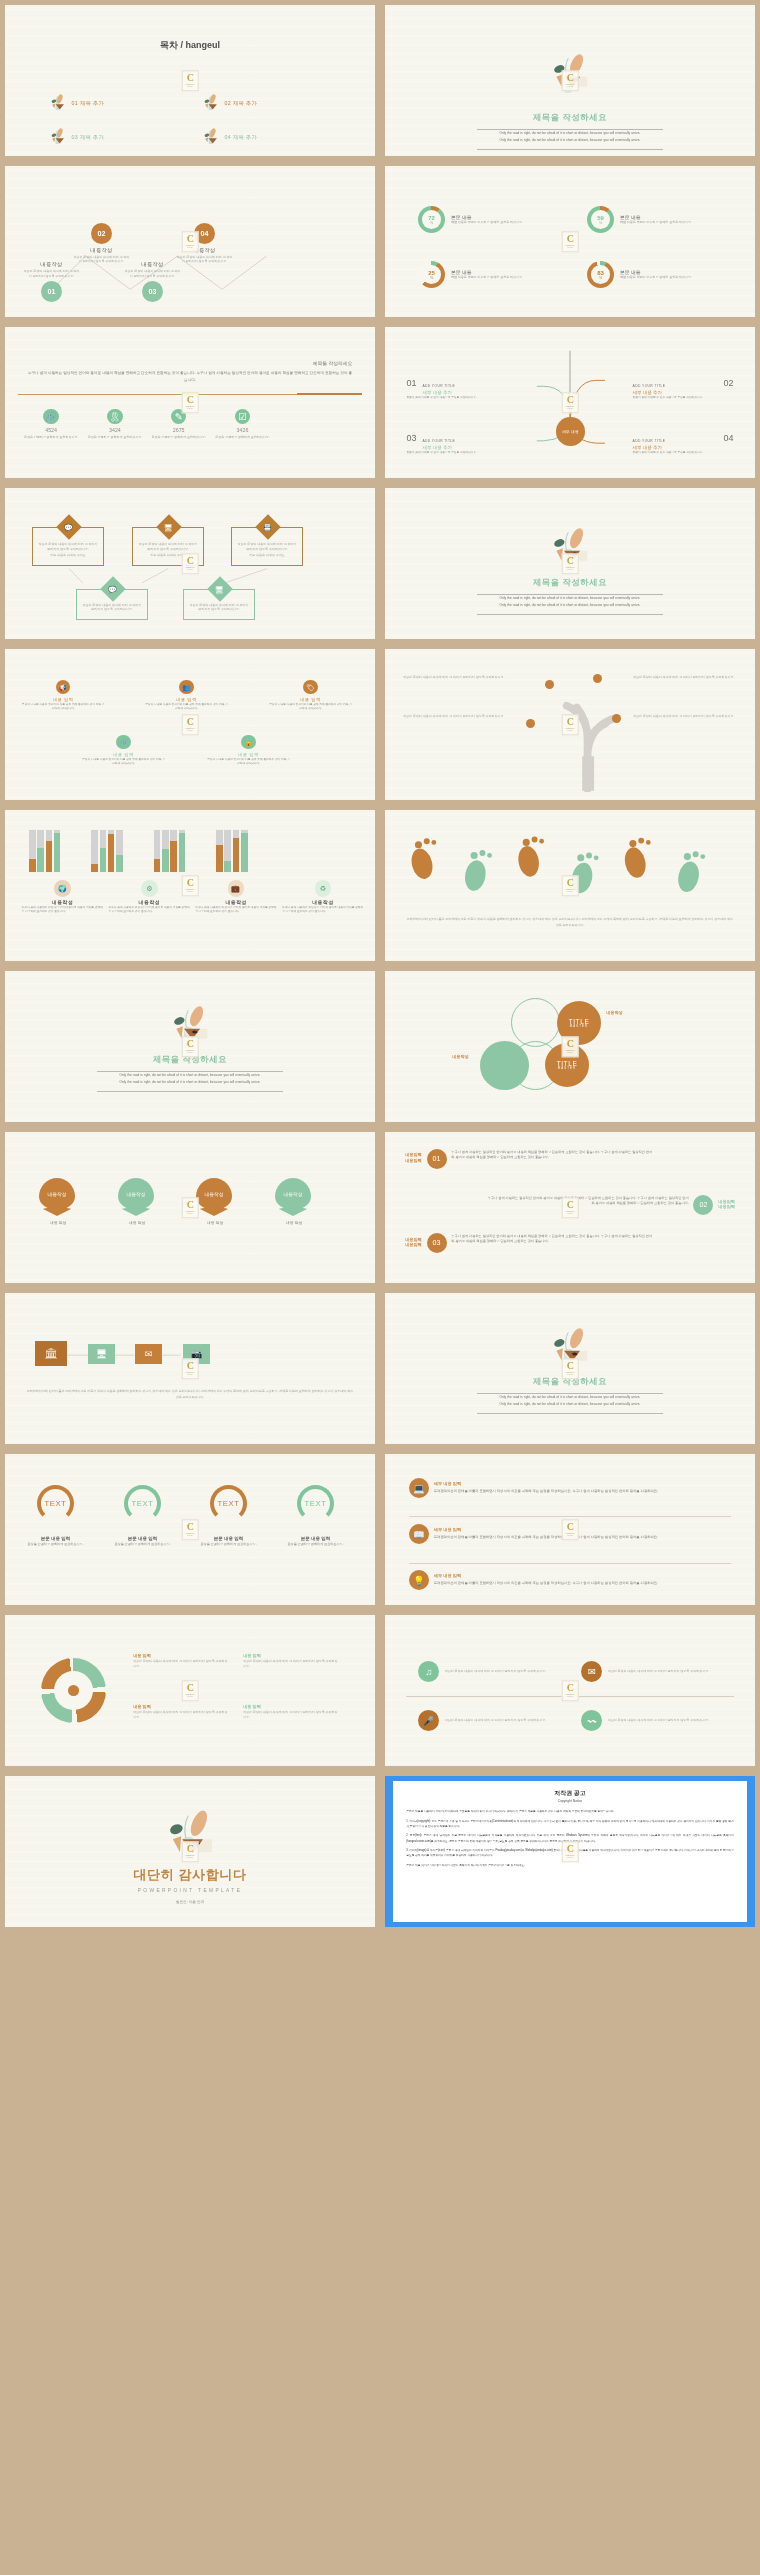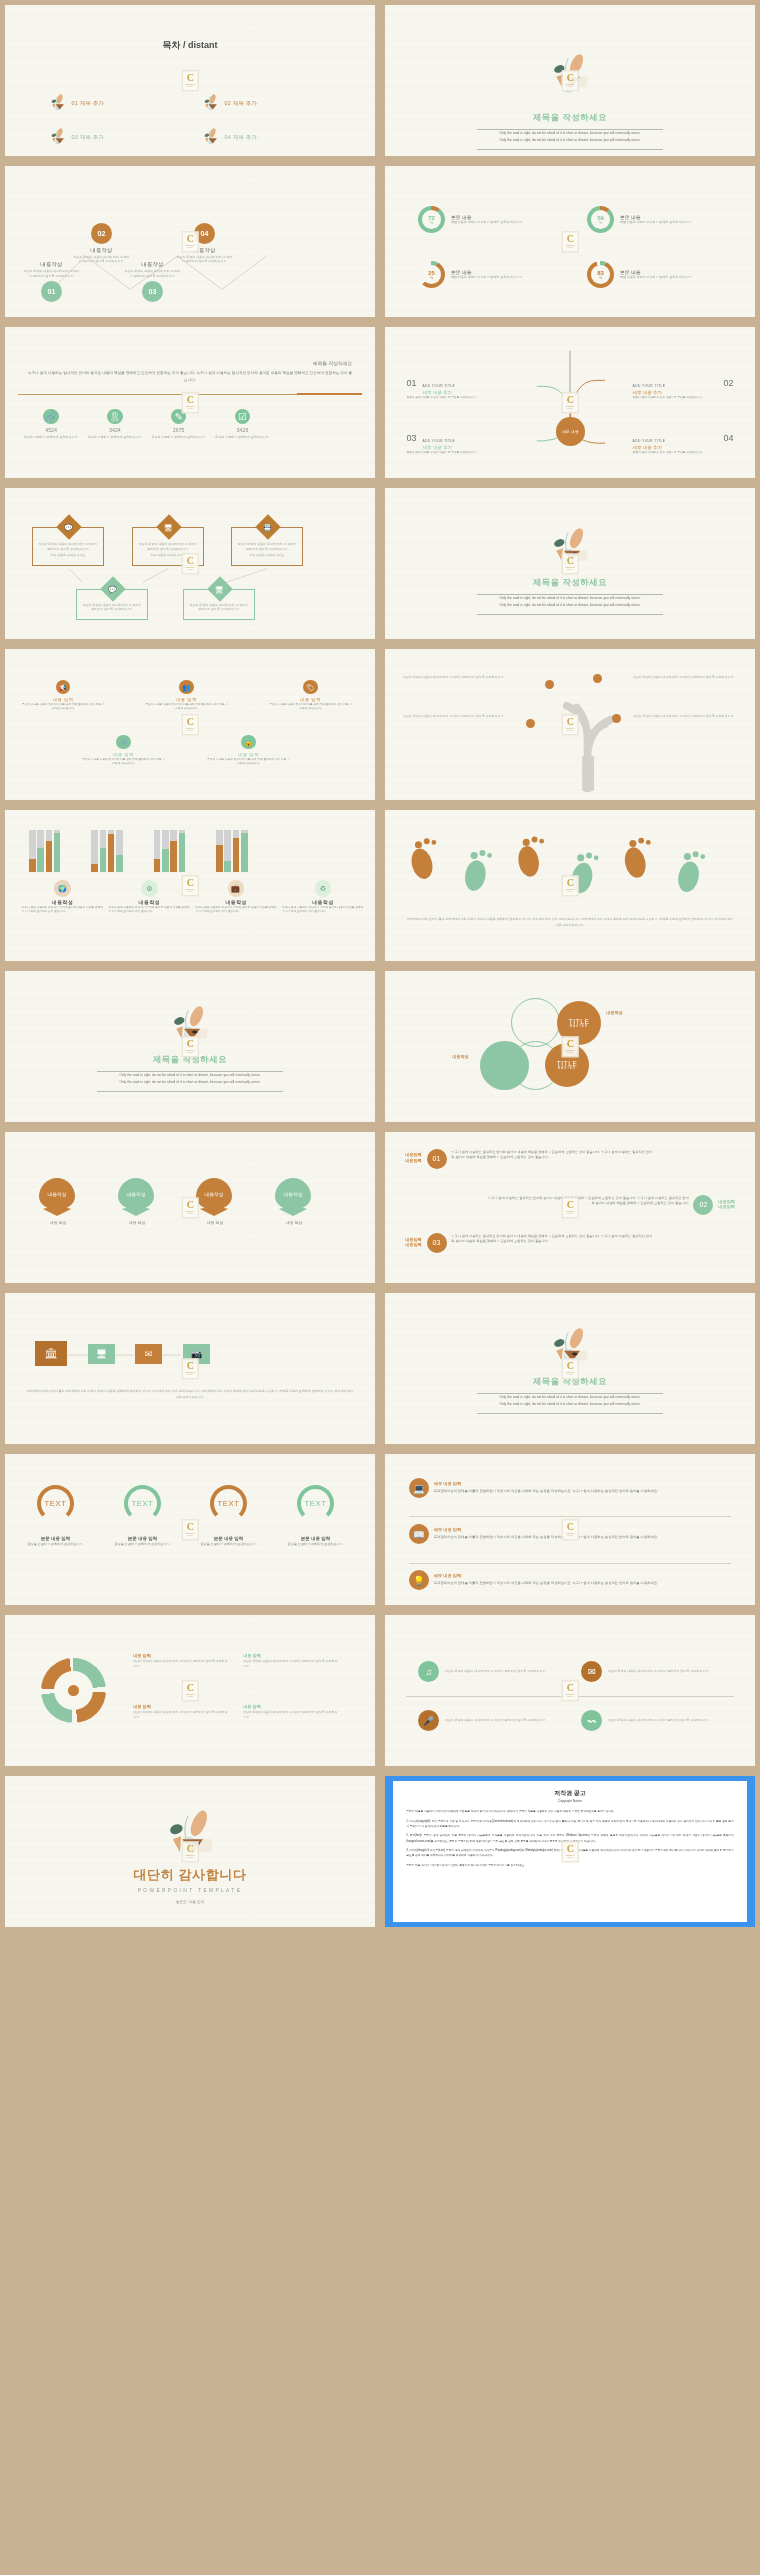--- a/index.html
+++ b/index.html
@@ -144,21 +144,21 @@
   .cr-p{font-size:2.7px;color:#333;line-height:1.95;margin-bottom:4.2px;text-align:justify;}
 </style>
 </head>
 <body>
 
 <div class="grid">
 
 <div class="slide">
       <div class="paper"></div>
       <div class="inner">
-  <div class="toc-title">목차 / distant</div>
+  <div class="toc-title">목차 / hangeul</div>
   <div class="toc-row" style="left:43px;top:88px;">
     <span>
             <svg class="fl-svg" width="20" height="20" viewBox="0 0 34 34">
               <path d="M16 6 q-3 5 -1 11" stroke="#8fbfa8" fill="none" stroke-width="1"></path>
               <ellipse cx="20" cy="10" rx="4" ry="8" fill="#e0b07f" transform="rotate(22 20 10)"></ellipse>
               <ellipse cx="10" cy="14" rx="4" ry="2.6" fill="#5c7b63" transform="rotate(-20 10 14)"></ellipse>
               <rect x="13" y="17" width="6" height="12" rx="2" fill="#bcd9d6" opacity=".8"></rect>
               <path d="M13 19 L27 19 L20 28 Z" fill="#9e6234"></path>
               <path d="M7 20 L12 18 L11 26 Z" fill="#d8a273"></path>
             </svg>

